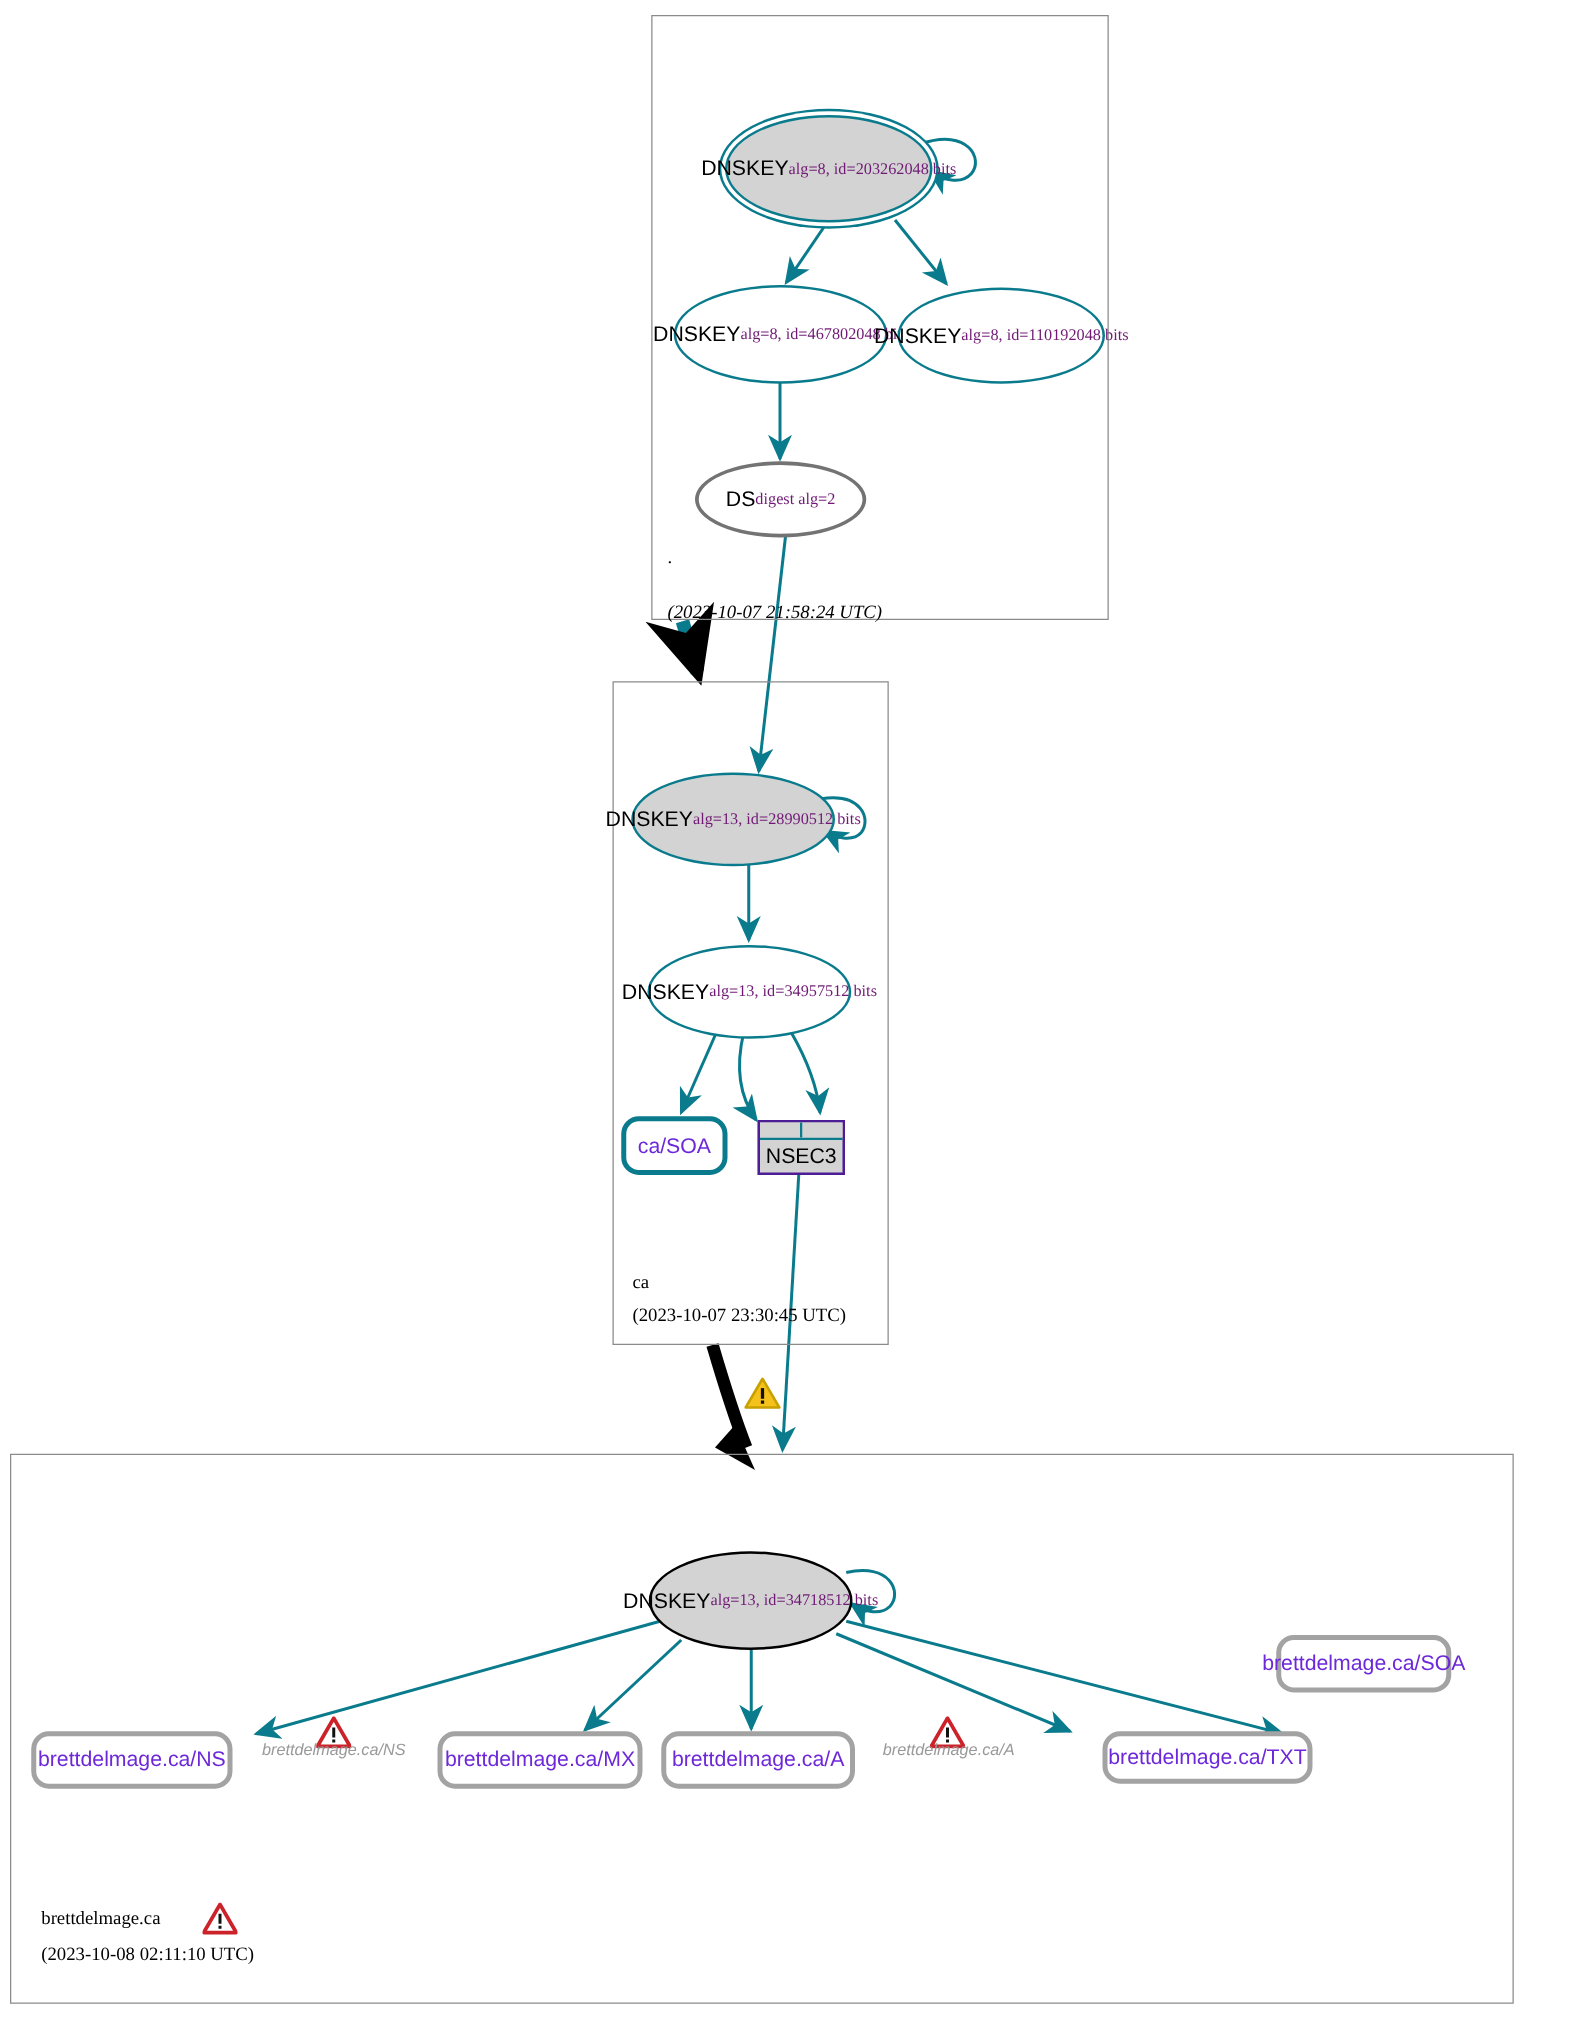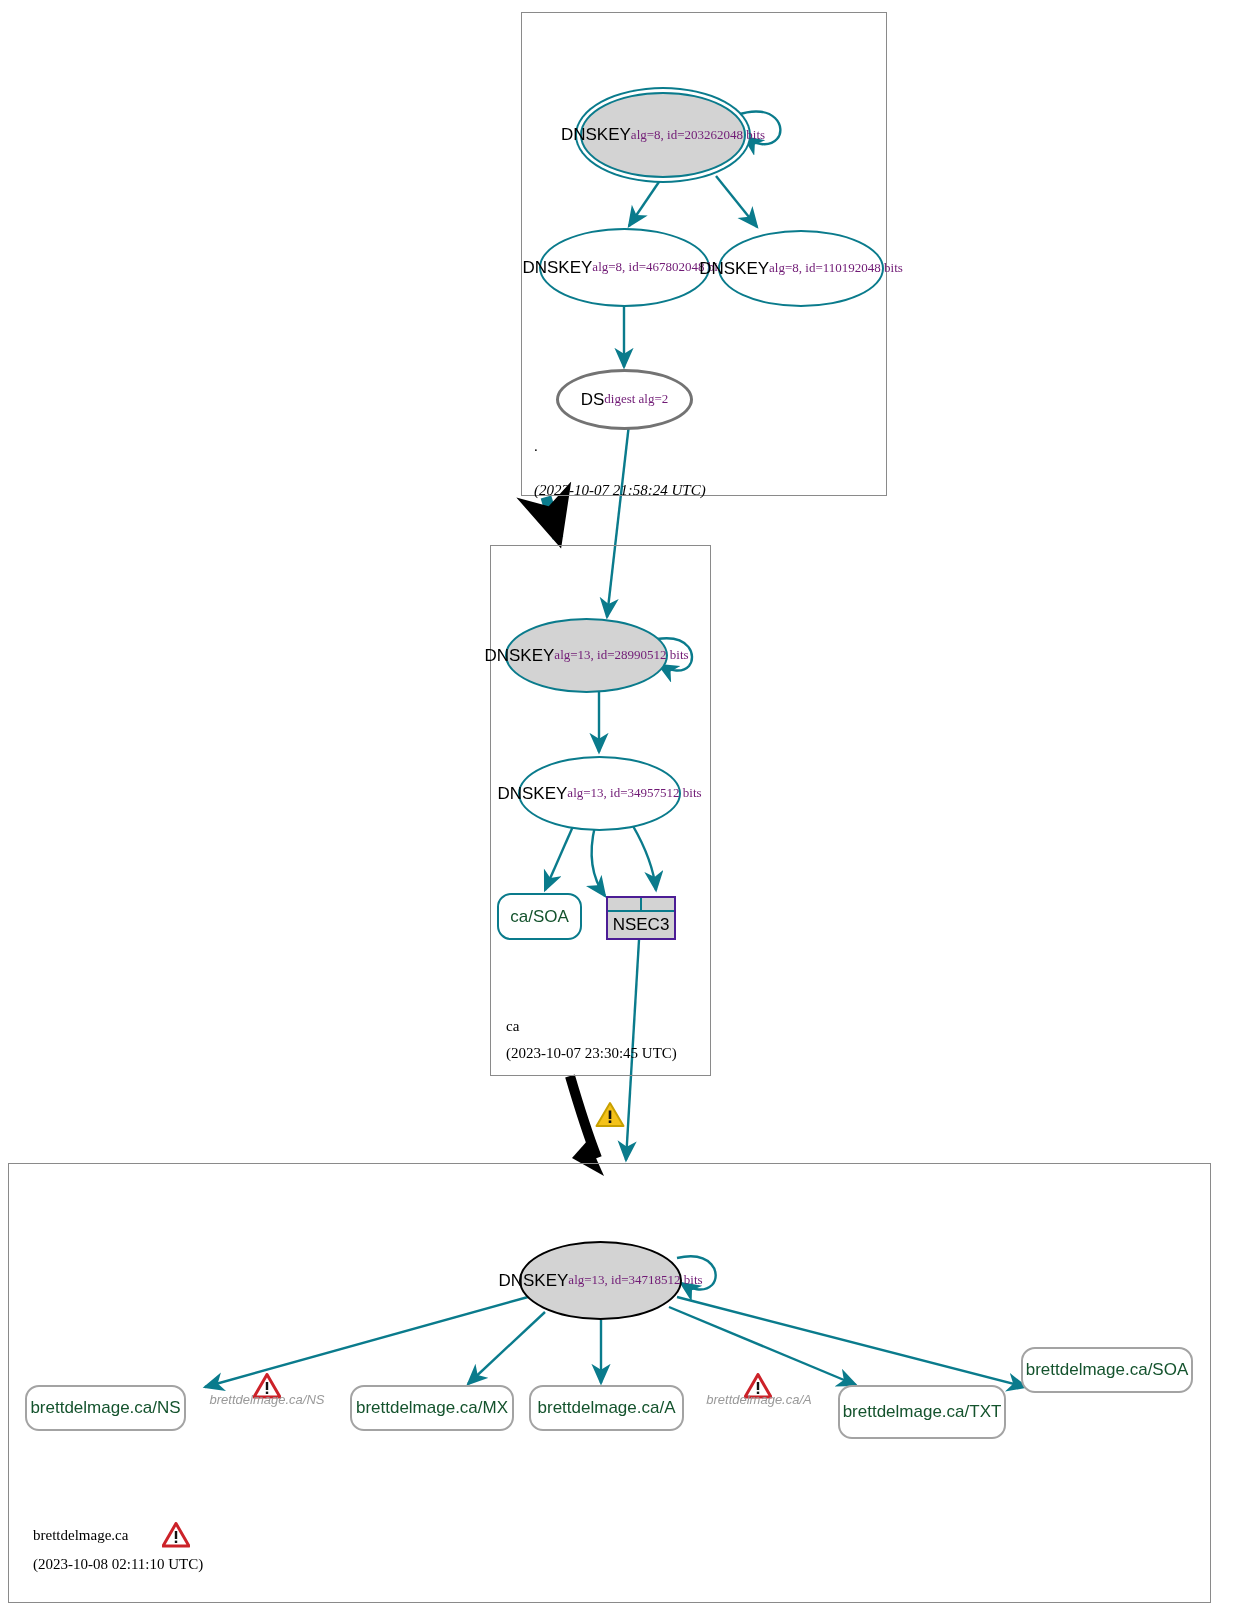--- a/index.html
+++ b/index.html
@@ -65,29 +65,29 @@
     white-space: nowrap;
   }
   .ds-title {
     font-family: "Liberation Sans", sans-serif;
     font-size: 17px;
     color: #000;
   }
   .rrset {
     position: absolute;
     box-sizing: border-box;
-    border: 2px solid #a3a3a3;
+    border: 4px solid #a3a3a3;
     border-radius: 14px;
     background: #ffffff;
     display: flex;
     align-items: center;
     justify-content: center;
     font-family: "Liberation Sans", sans-serif;
     font-size: 17px;
-    color: #14532d;
+    color: #6d28d9;
     white-space: nowrap;
   }
   .rrset.teal {
     border-color: #0a7b8c;
   }
   .nsec3 {
     position: absolute;
     box-sizing: border-box;
     border: 2px solid #4c1d95;
     background: #d3d3d3;
@@ -273,23 +273,23 @@
   <div class="key-sub">alg=13, id=34718</div>
   <div class="key-sub">512 bits</div>
 </div>
 
 <div class="rrset" style="left:25px;top:1385px;width:161px;height:46px;">brettdelmage.ca/NS</div>
 
 <div class="rrset" style="left:350px;top:1385px;width:164px;height:46px;">brettdelmage.ca/MX</div>
 
 <div class="rrset" style="left:529px;top:1385px;width:155px;height:46px;">brettdelmage.ca/A</div>
 
-<div class="rrset" style="left:838px;top:1385px;width:168px;height:54px;">brettdelmage.ca/TXT</div>
-
-<div class="rrset" style="left:1021px;top:1347px;width:172px;height:46px;">brettdelmage.ca/SOA</div>
+<div class="rrset" style="left:882px;top:1385px;width:168px;height:42px;">brettdelmage.ca/TXT</div>
+
+<div class="rrset" style="left:1021px;top:1308px;width:140px;height:46px;">brettdelmage.ca/SOA</div>
 
 <div class="icon-wrap" style="left:253px;top:1373px;">
   <svg width="28" height="26" viewBox="0 0 28 26">
     <path d="M14 1.5 L27 24 L1 24 Z" fill="#ffffff" stroke="#cc2229" stroke-width="3" stroke-linejoin="round"></path>
     <rect x="12.8" y="9" width="2.4" height="8" fill="#111"></rect>
     <rect x="12.8" y="18.6" width="2.4" height="2.4" fill="#111"></rect>
   </svg>
 </div>
 <div class="err-label" style="left:187px;top:1392px;width:160px;">brettdelmage.ca/NS</div>
 

